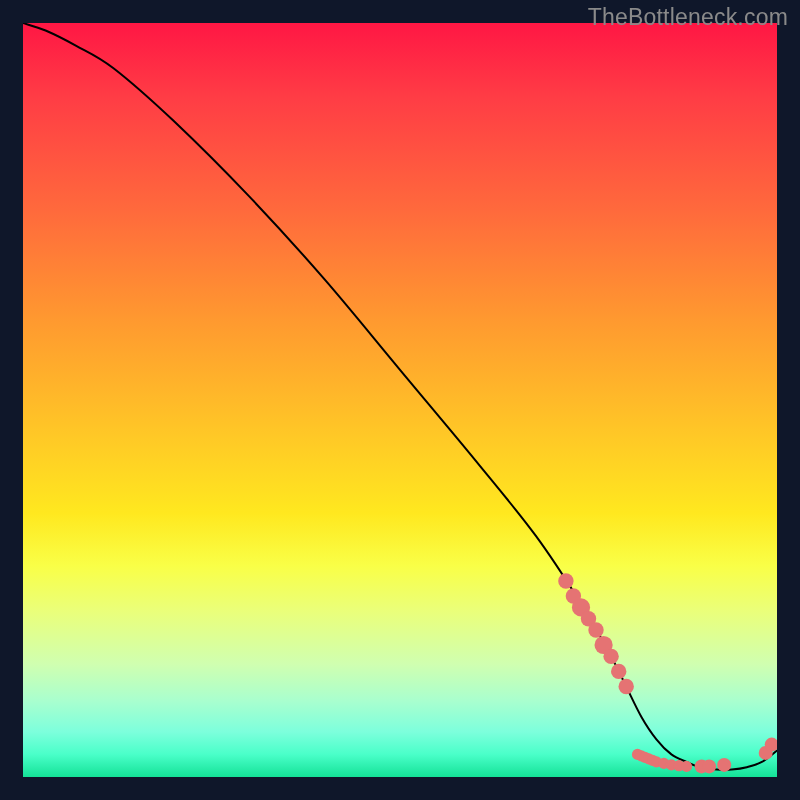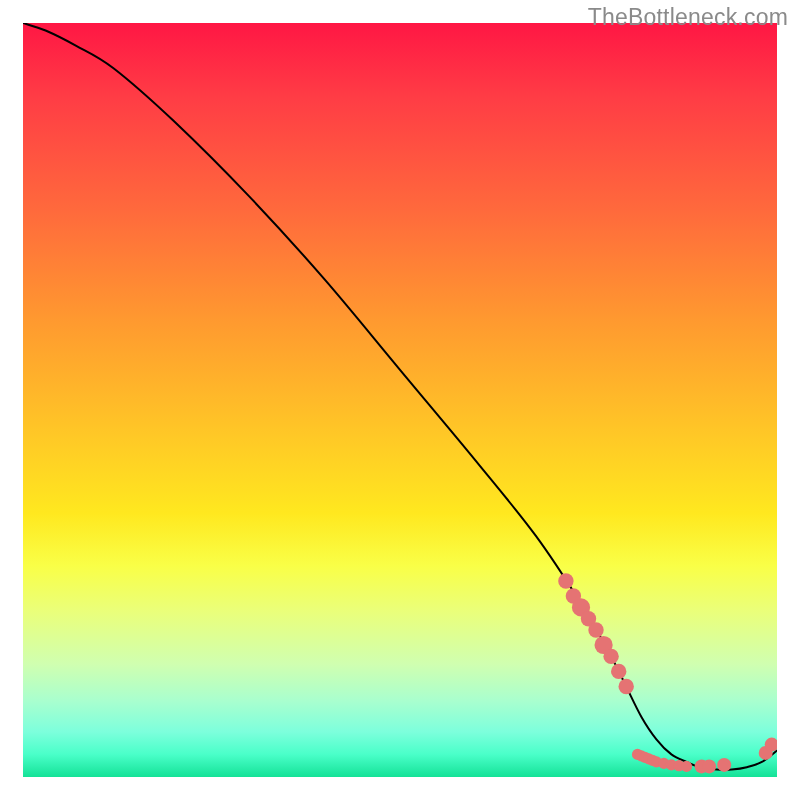--- a/index.html
+++ b/index.html
@@ -1,17 +1,17 @@
 <!DOCTYPE html>
 <html><head>
 <meta charset="utf-8">
 <style>
   * { margin: 0; padding: 0; box-sizing: border-box; }
   html, body { width: 800px; height: 800px; background: #000; overflow: hidden; }
-  .wrap { position: relative; width: 800px; height: 800px; background: #ffffff; }
+  .wrap { position: relative; width: 800px; height: 800px; background: #0f172a; }
   .plot {
     position: absolute;
     left: 23px;
     top: 23px;
     width: 754px;
     height: 754px;
     background: linear-gradient(to bottom,
       #ff1744 0%,
       #ff3d45 10%,
       #ff6a3c 25%,

